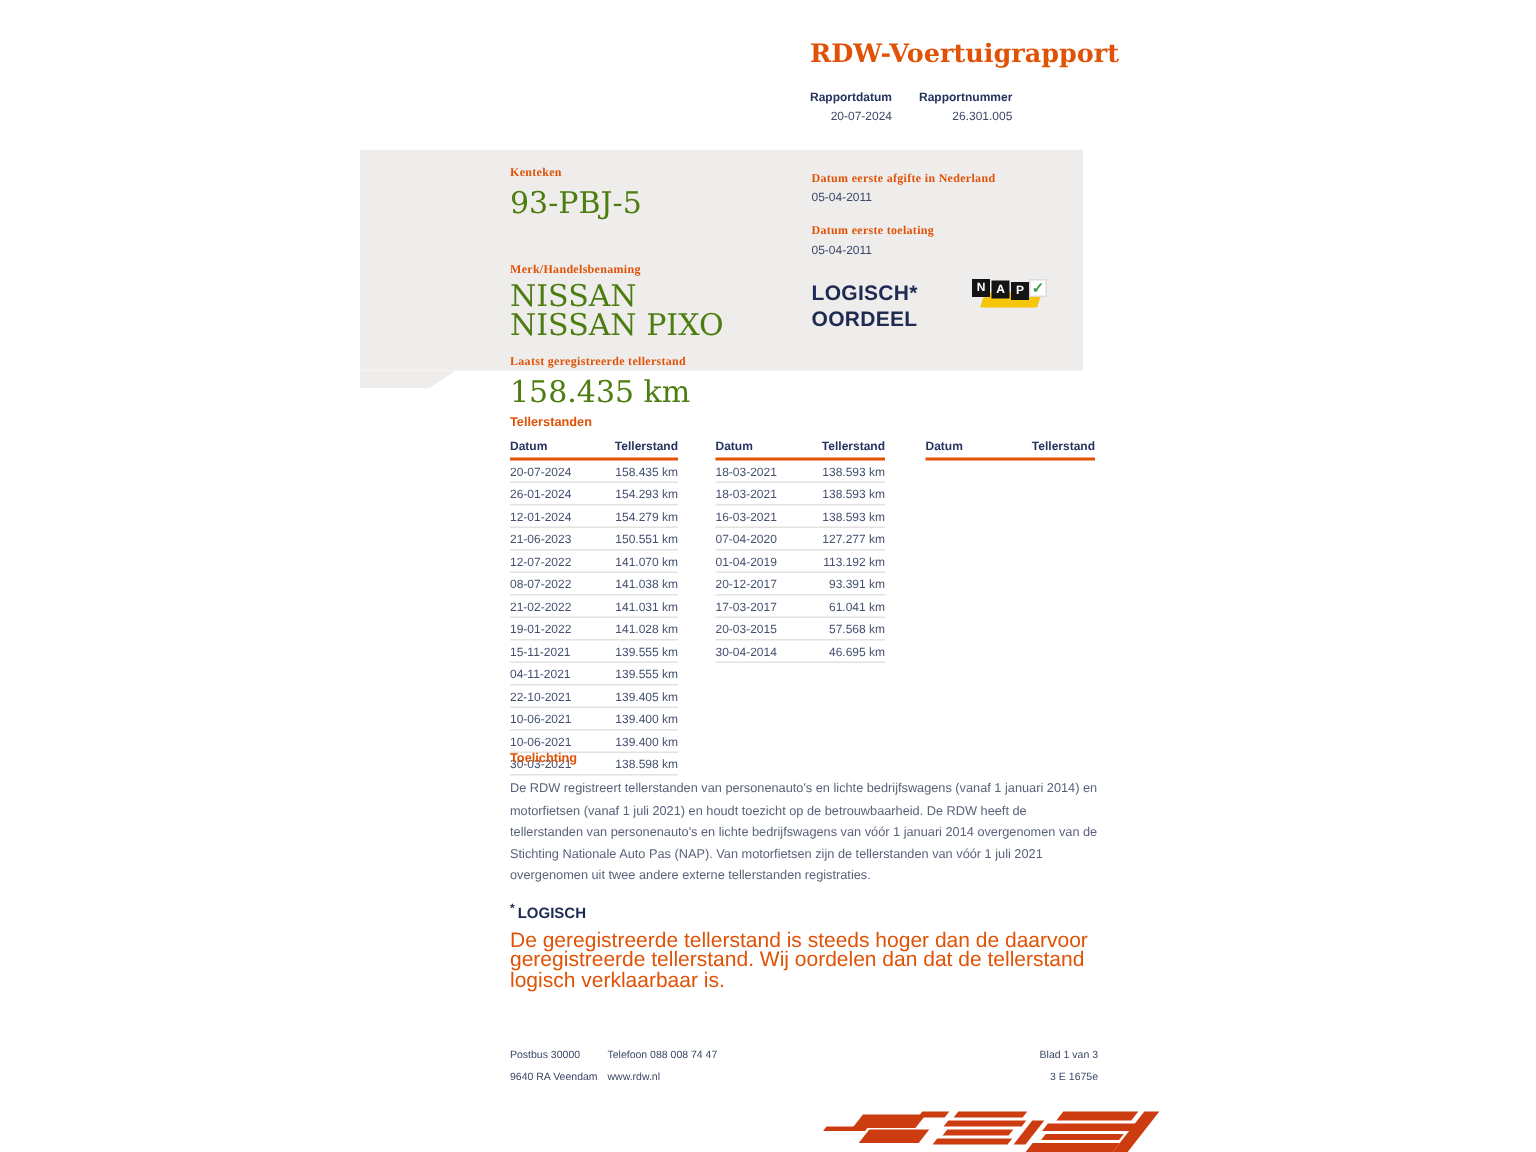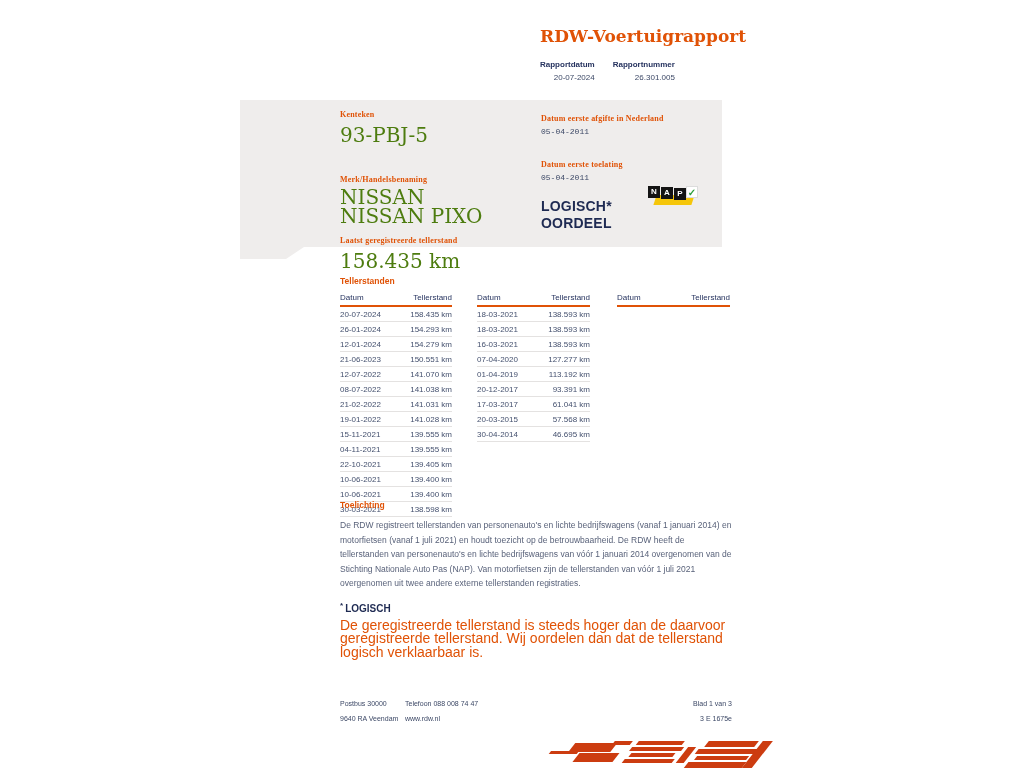--- a/index.html
+++ b/index.html
@@ -33,22 +33,22 @@
   .field-value-sm { font-size:8px; color:#3C4866; }
 
   .p-left { position:absolute; left:100px; top:10px; width:195px; }
   .p-left .row1v { margin-top:4px; }
   .p-left .lbl2 { margin-top:28px; }
   .p-left .merk { margin-top:4px; line-height:19px; width:160px; }
   .p-left .lbl3 { margin-top:10px; }
   .p-left .row3v { margin-top:4px; }
 
   .p-right { position:absolute; left:301px; top:14px; width:180px; }
-  .p-right .val { margin-top:4px;font-family:Liberation Mono, monospace; }
-  .p-right .lbl2 { margin-top:24px; }
+  .p-right .val { margin-top:4px; }
+  .p-right .lbl2 { margin-top:13px; }
   .oordeel { margin-top:16px; font-size:14px; font-weight:700; color:#1E2A52;
     line-height:17px; letter-spacing:.2px; }
 
   
   .nap { position:absolute; left:408px; top:84px; width:50px; height:26px; }
   .nap-yellow { position:absolute; left:7px; top:11px; width:38px; height:10px;
     background:#F5C60A; transform:skewX(-18deg); }
   .nap-letter { position:absolute; width:12px; height:12px; background:#141414;
     color:#fff; font-size:8px; font-weight:700; text-align:center; line-height:12px; }
   .nap-n { left:0;  top:2px; }
@@ -59,21 +59,21 @@
     font-weight:700; text-align:center; line-height:11px; }
 
   
   .tables { position:absolute; left:340px; top:276px; width:392px; }
   .section-title { font-size:8.5px; font-weight:700; color:#E05206; }
   .tgroups { position:relative; margin-top:7px; height:220px; }
   .tgroup { position:absolute; top:0; }
   .tg1 { left:0;    width:112px; }
   .tg2 { left:137px; width:113px; }
   .tg3 { left:277px; width:113px; }
-  .thead { display:flex; justify-content:space-between; font-size:8px; font-weight:400;
+  .thead { display:flex; justify-content:space-between; font-size:8px; font-weight:700;
     color:#26335F; padding-bottom:3px; border-bottom:2px solid #E05206; }
   .trow { display:flex; justify-content:space-between; height:15px; line-height:15px;
     font-size:8px; color:#44506E; border-bottom:1px solid #E4E2E1; }
   .td-date { text-align:left; }
   .td-km { text-align:right; }
 
   
   .toelichting { position:absolute; left:340px; top:500px; width:392px; }
   .body-text { font-size:8.5px; color:#59627A; line-height:14.6px; margin-top:8px; }
   .logisch-head { margin-top:10px; font-size:10px; font-weight:700; color:#1E2A52; }

